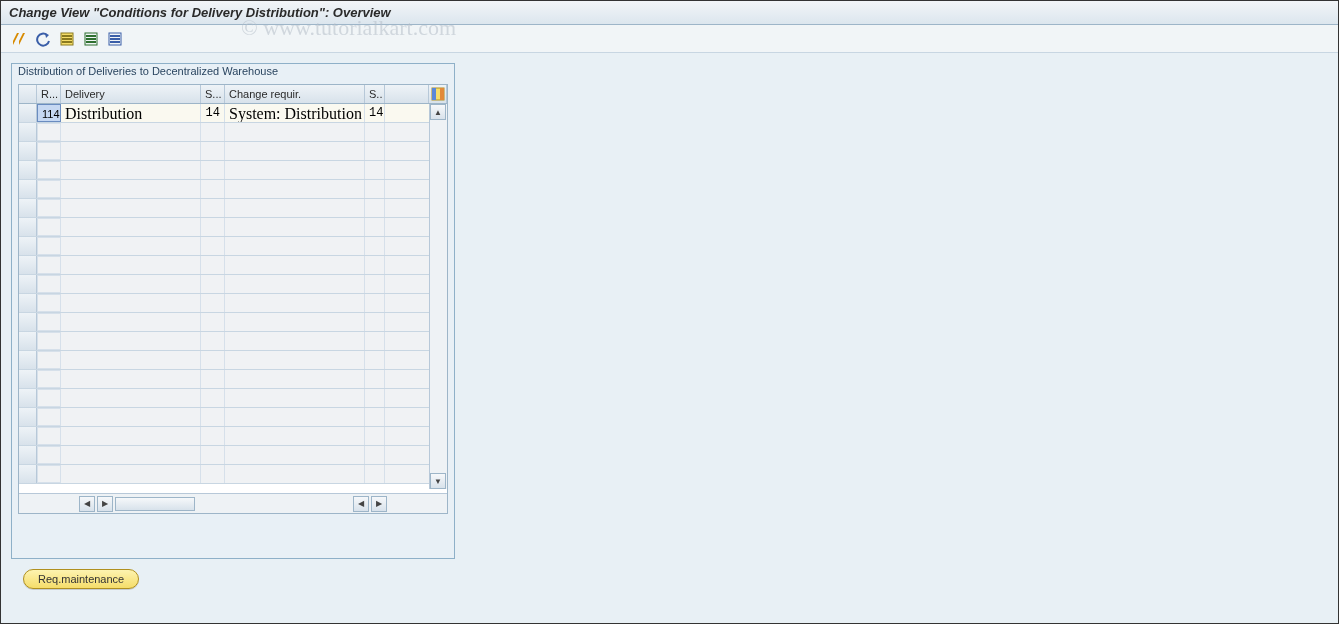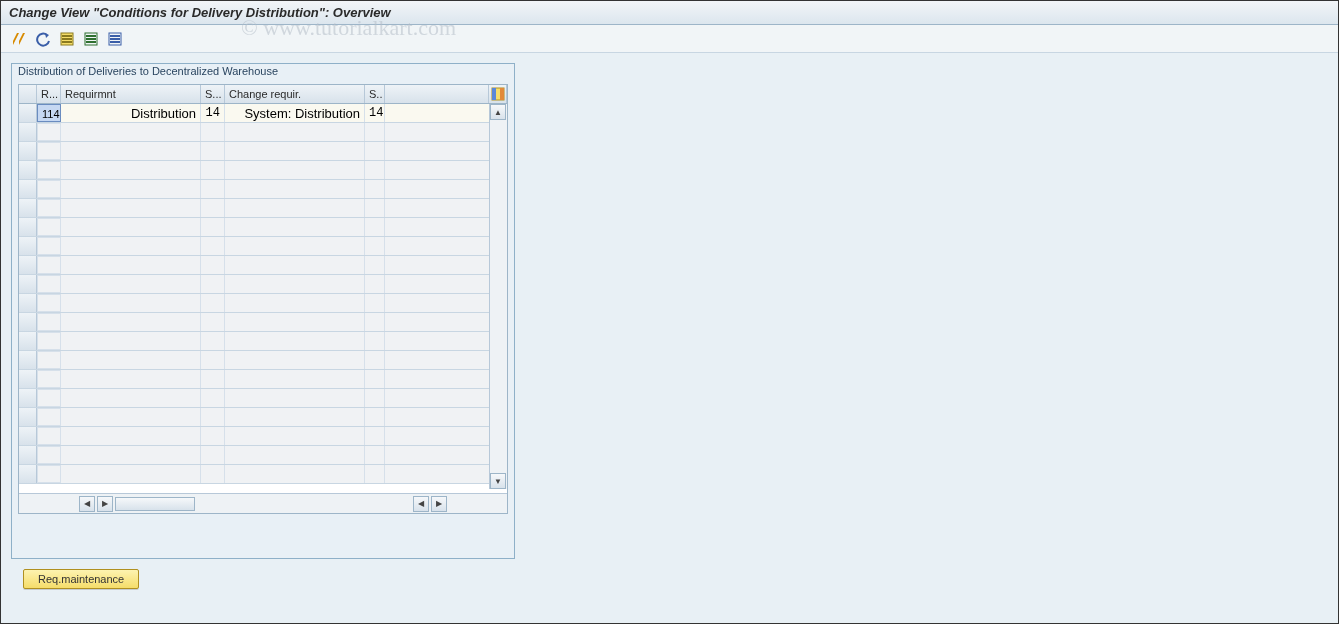--- a/index.html
+++ b/index.html
@@ -46,21 +46,21 @@
     font-size: 22px;
     color: rgba(180,190,200,0.55);
     font-family: Georgia, serif;
     pointer-events: none;
     z-index: 5;
   }
   .content {
     padding: 10px;
   }
   .groupbox {
-    width: 504px;
+    width: 444px;
     border: 1px solid #8eb0c8;
     background: #e8f0f6;
     position: relative;
     padding-top: 16px;
     padding-bottom: 8px;
   }
   .groupbox-title {
     position: absolute;
     top: 0; left: 4px;
     font-size: 11px;
@@ -122,23 +122,22 @@
     background: #faf9f0;
   }
   .table-row .td.col-r {
     background: #c6d8f2;
     color: #000;
     text-align: right;
     border: 1px solid #6a8cc0;
   }
   .table-row .td.col-rq,
   .table-row .td.col-sr {
-    font-family: Liberation Sans, sans-serif;
-    font-size: 13px;
-    text-align: right;
+    font-family: Liberation Serif, serif;
+    font-size: 16px;
   }
   .table-row .td.col-s,
   .table-row .td.col-s2 {
     font-family: "Courier New", monospace;
     font-size: 12px;
     text-align: right;
   }
   .empty-row .td { background: #f0f2f4; }
   .empty-row .td.col-r { background: #f0f2f4; border:1px solid #d6e0ea; }
   .table-body {
@@ -181,21 +180,21 @@
   .hscroll .right-group { display:flex; gap:2px; }
   .position-sep {
     height: 30px;
     margin: 6px 6px 0 6px;
   }
   .main-button {
     margin: 10px 0 0 12px;
     display: inline-block;
     background: linear-gradient(#fdf3b0,#f5dd6a);
     border: 1px solid #b09020;
-    border-radius: 2px;
+    border-radius: 10px;
     padding: 3px 14px;
     font-size: 11px;
     color: #333;
     cursor: pointer;
     box-shadow: 0 1px 0 rgba(0,0,0,0.15);
   }
   .config-icon-svg { width:14px; height:14px; }
 </style>
 </head>
 <body>
@@ -247,21 +246,21 @@
 
   <div class="content">
     <div class="groupbox">
       <div class="groupbox-title">Distribution of Deliveries to Decentralized Warehouse</div>
 
       <div class="table-wrap">
 
         <div class="table-header-row">
           <div class="rowsel-head"></div>
           <div class="th col-r">R...</div>
-          <div class="th col-rq">Requirmnt</div>
+          <div class="th col-rq">Delivery</div>
           <div class="th col-s">S...</div>
           <div class="th col-sr">Change requir.</div>
           <div class="th col-s2">S..</div>
           <div class="th col-rest"></div>
           <div class="config-head">
             <svg class="config-icon-svg">
                 <rect x="1" y="1" width="12" height="12" fill="#f5dd6a" stroke="#b09020"></rect>
                 <rect x="1" y="1" width="4" height="12" fill="#5a88d8"></rect>
                 <rect x="9" y="1" width="4" height="12" fill="#e28a3a"></rect>
               </svg>

